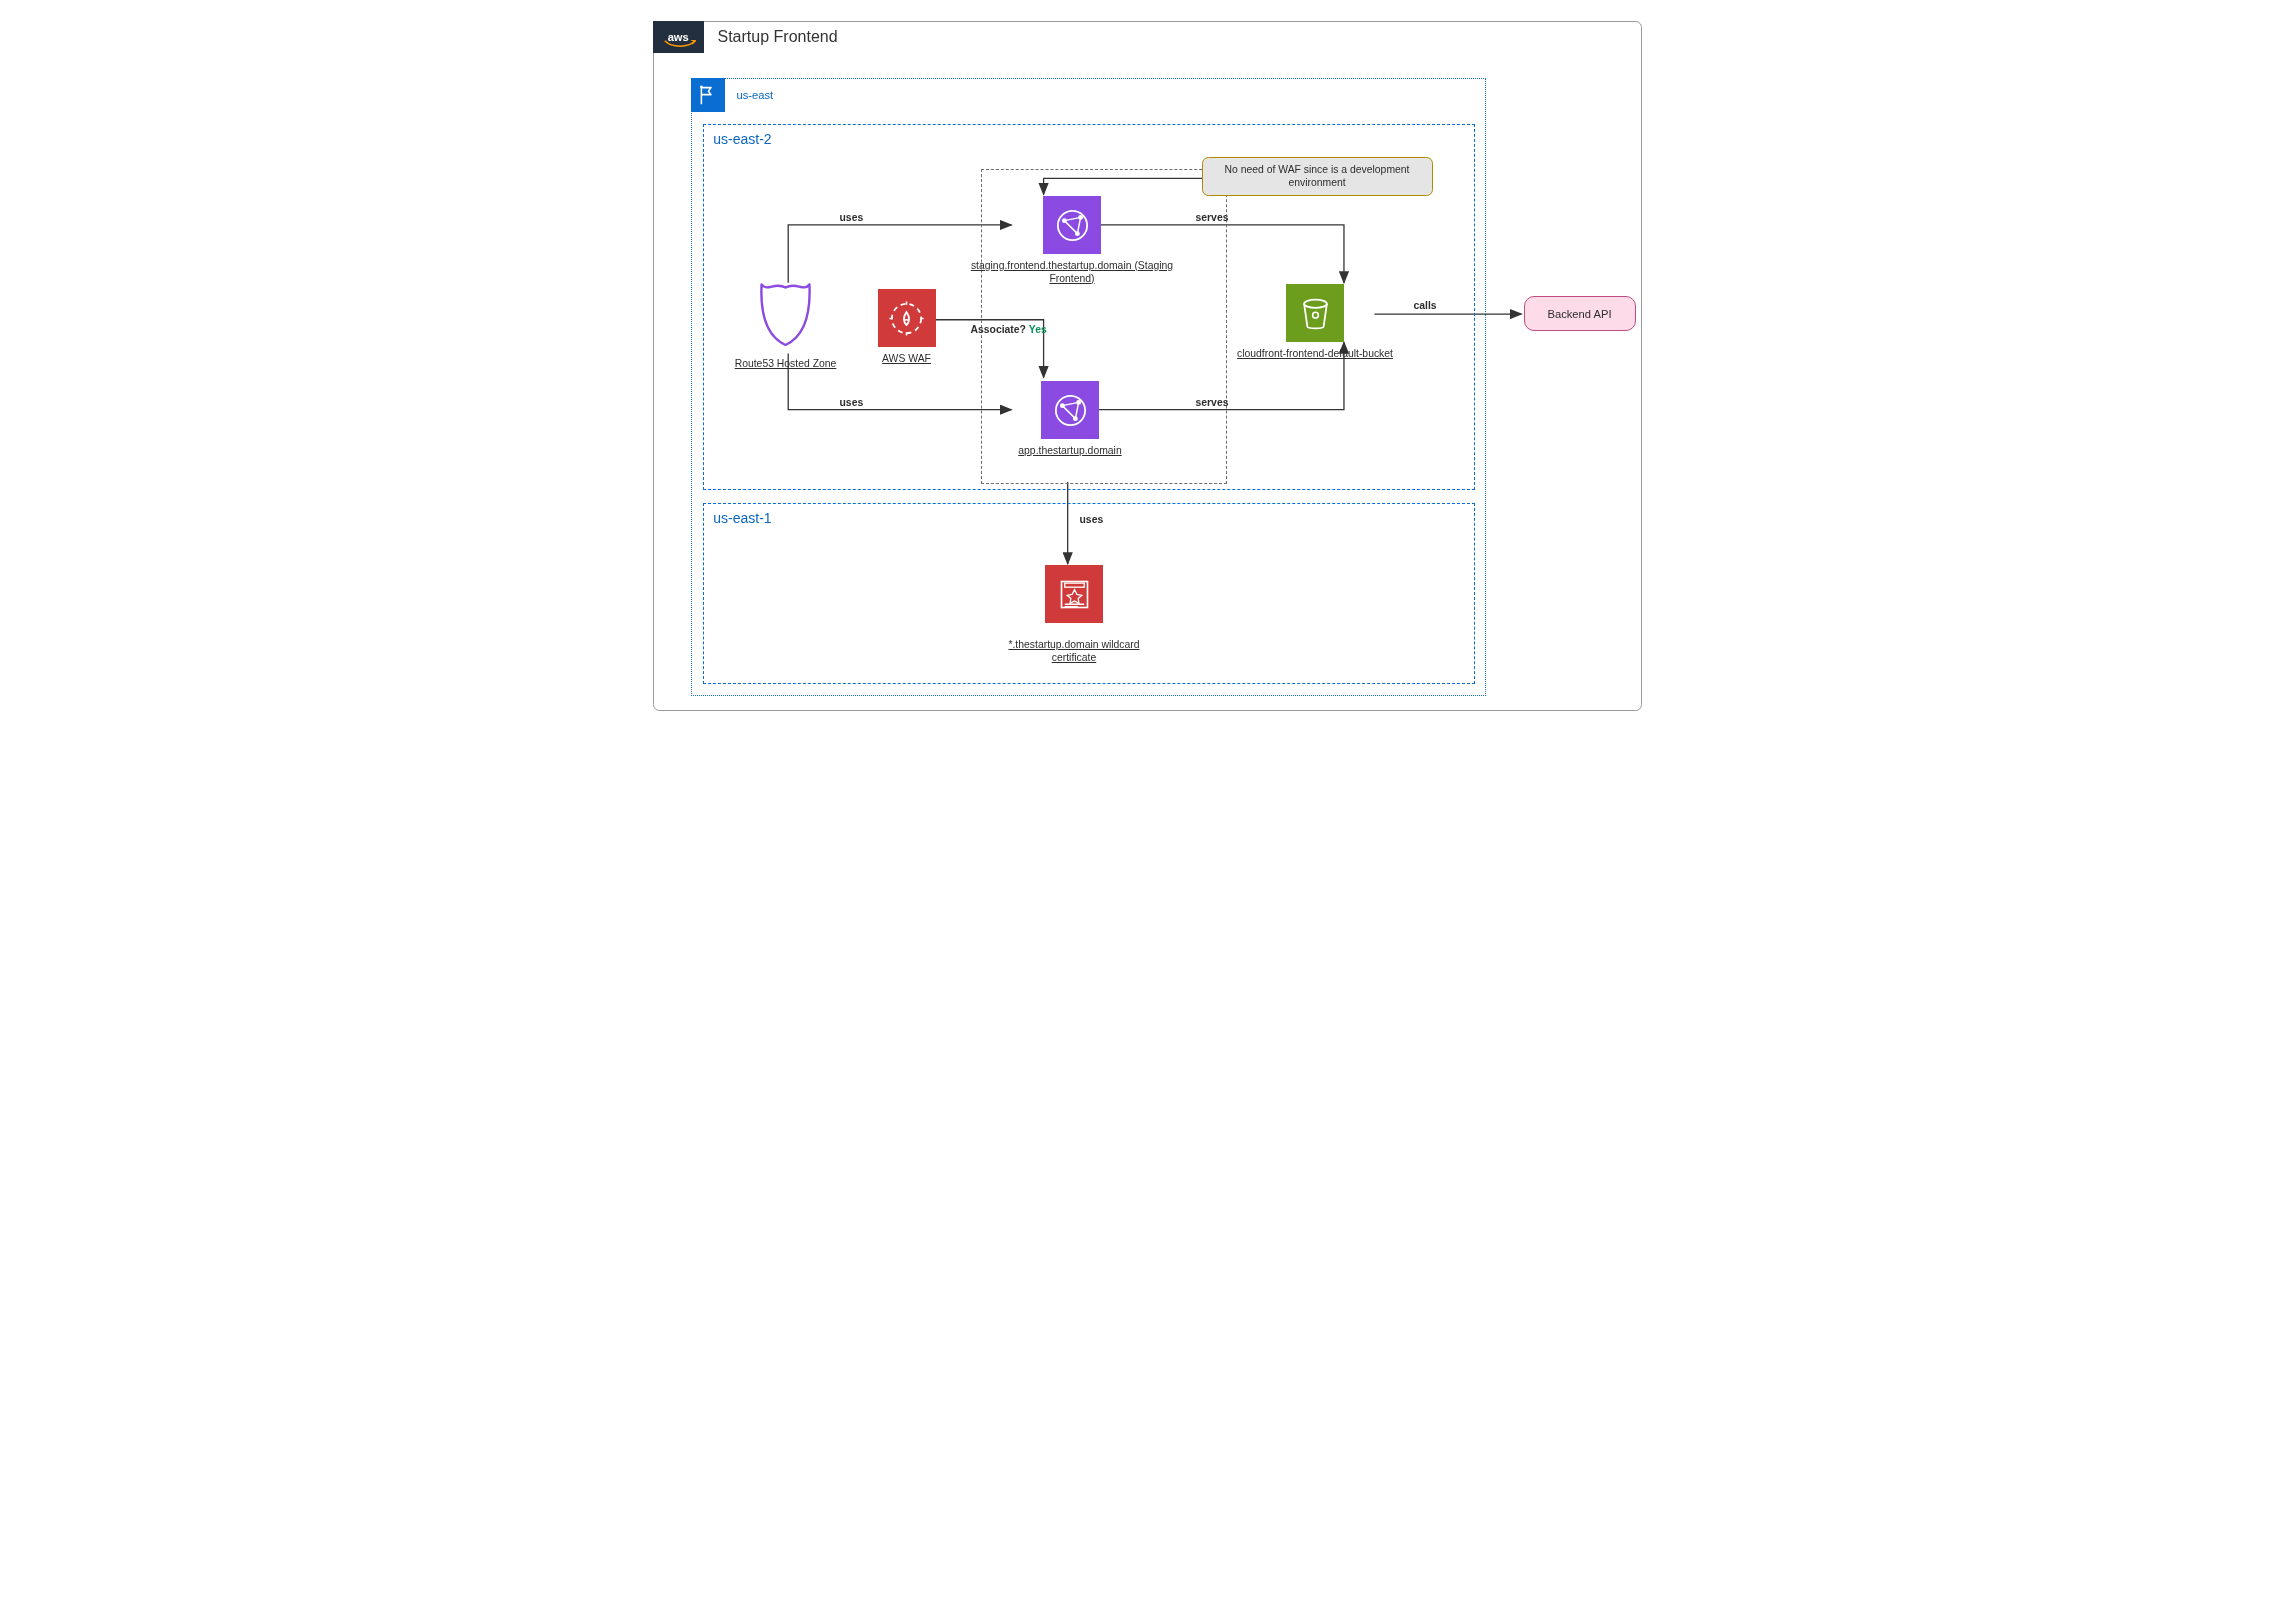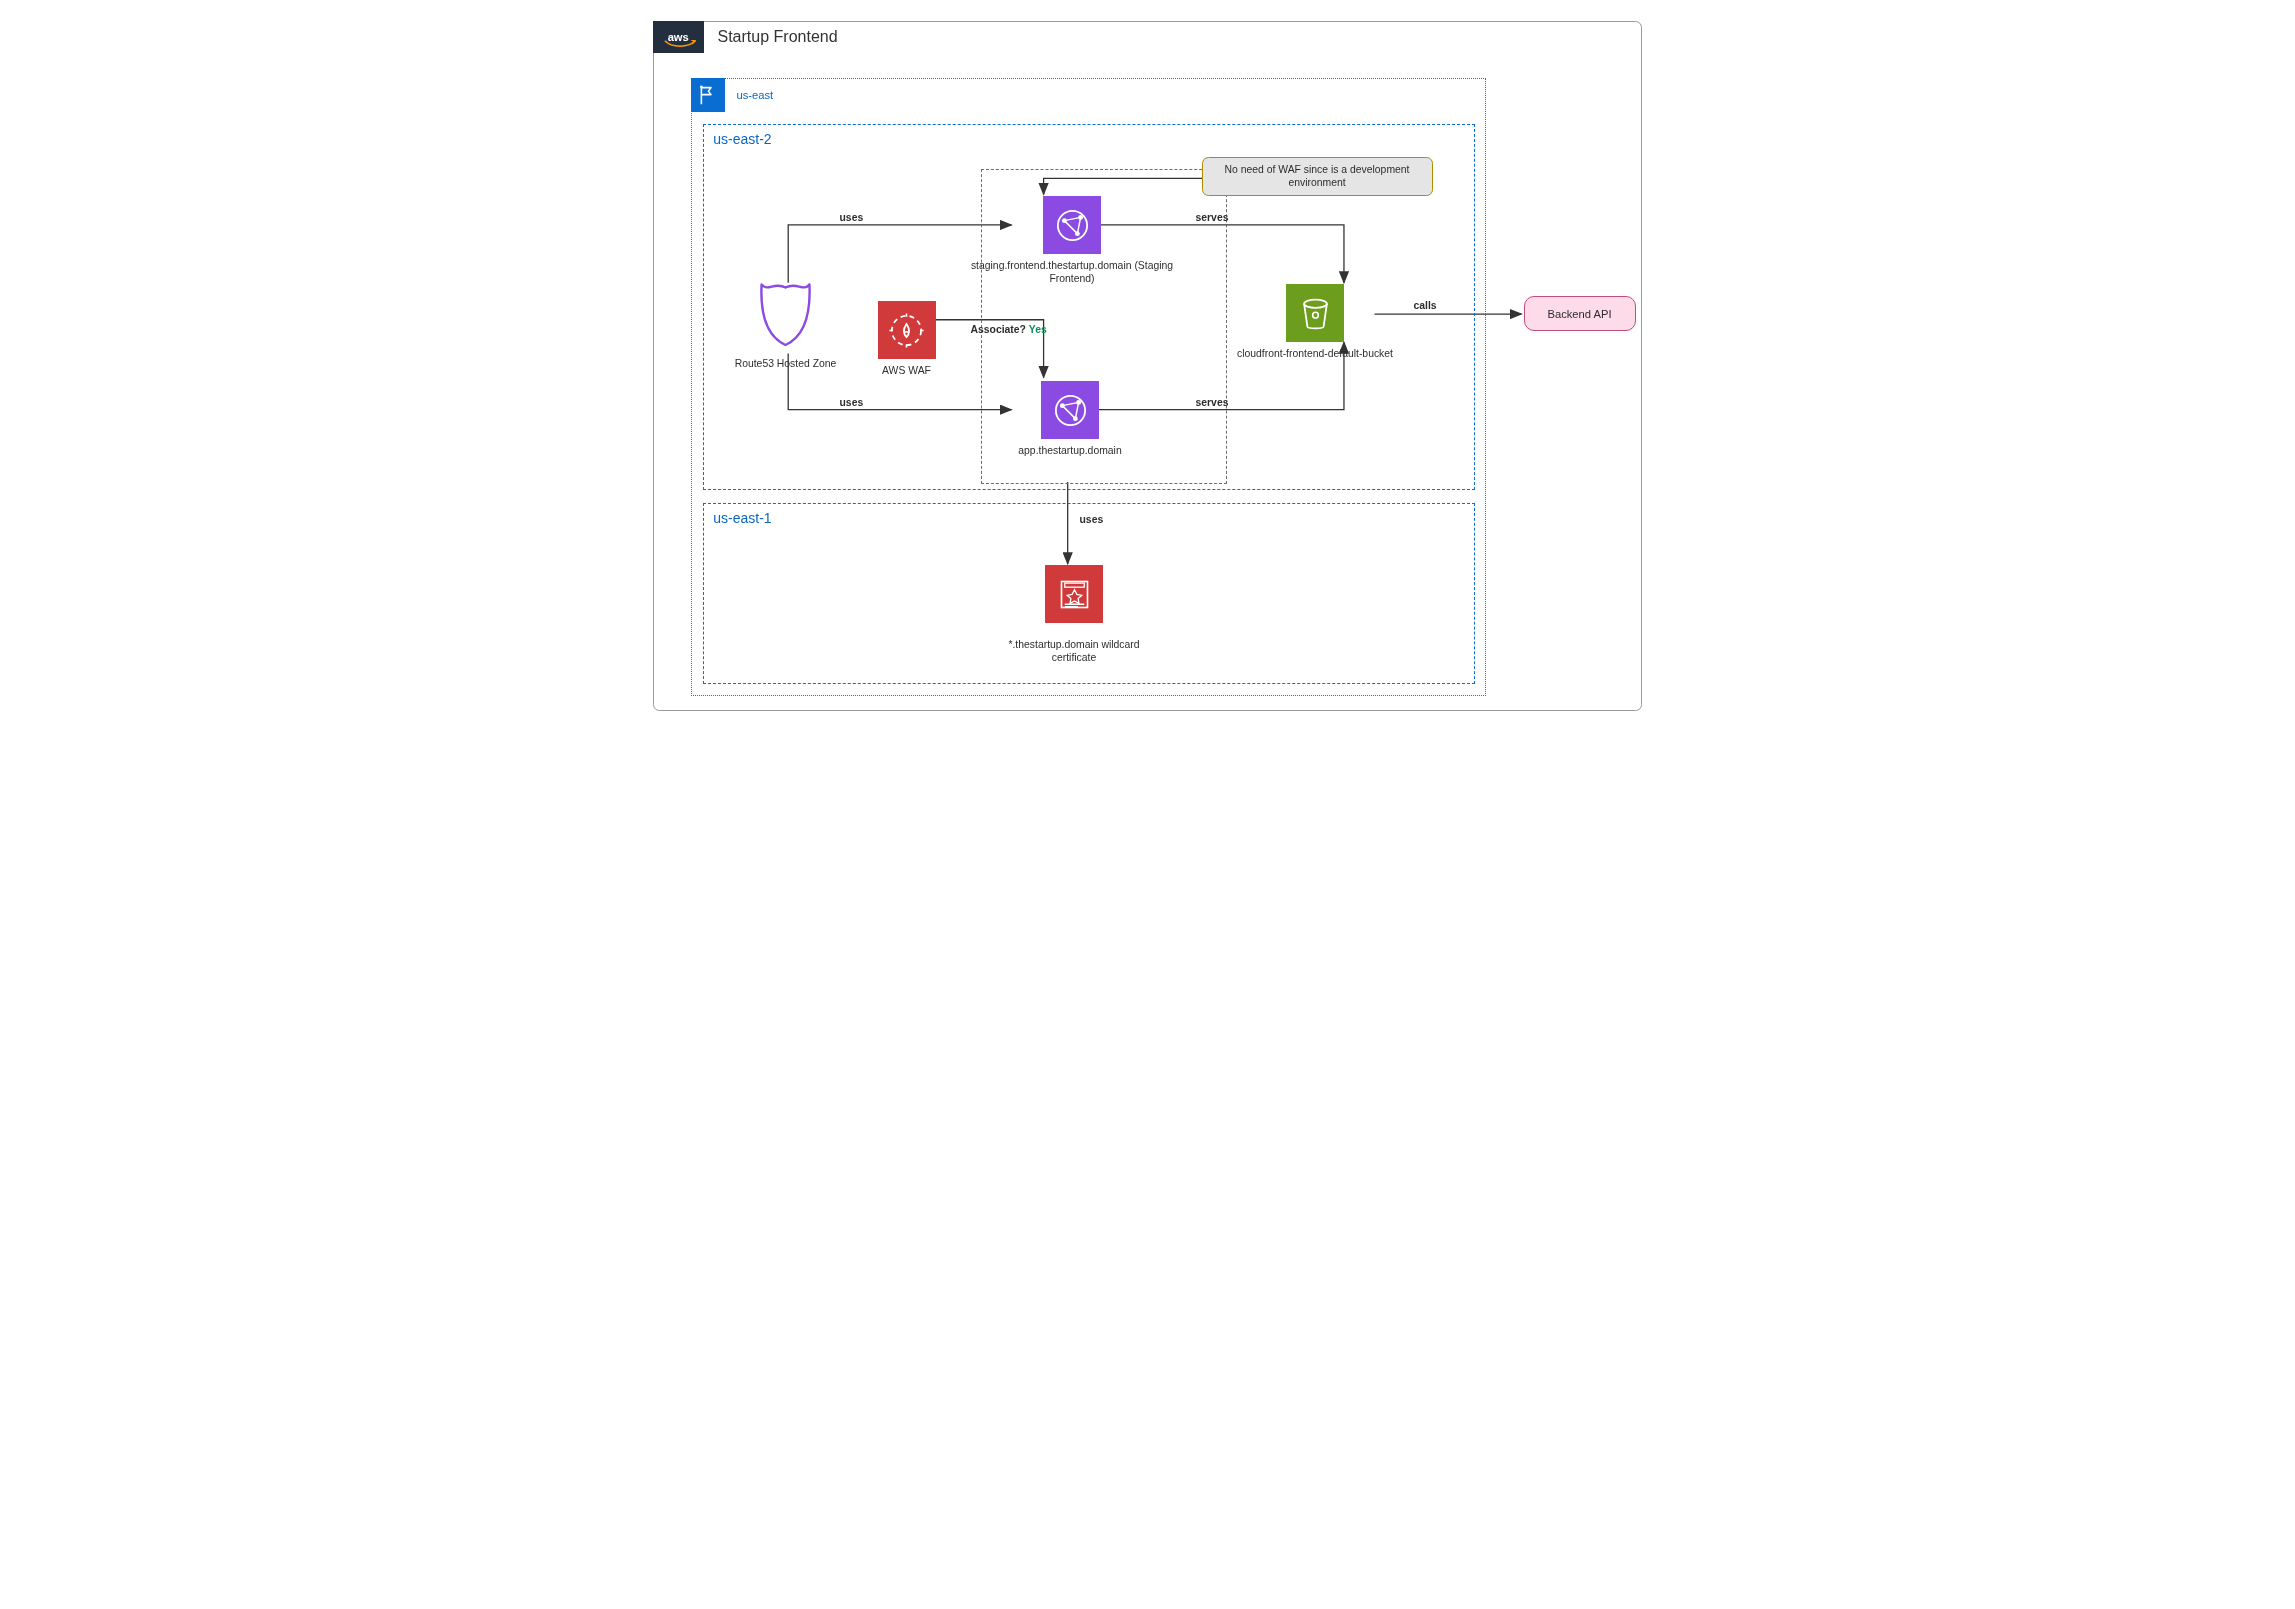--- a/index.html
+++ b/index.html
@@ -76,20 +76,21 @@
     font-size: 14px;
   }
   .cf-group {
     position: absolute;
     border: 1.6px dashed #6b6b6b;
   }
   .node-box {
     position:absolute;
     display:flex; flex-direction:column; align-items:center;
     text-align:center;
+    text-decoration:underline;
   }
   .node-label {
     margin-top:4.8px;
     font-size:10.4px;
     line-height:1.25;
     color:#2d2d2d;
   }
   .icon-tile {
     width:58px; height:58px;
     display:flex; align-items:center; justify-content:center;
@@ -193,21 +194,21 @@
 
   <div class="node-box" style="top:273px; left:96px; width:112px;">
     <div>
       <svg width="67" height="77" viewBox="0 0 84 96">
         <path d="M12 14 C 20 24, 28 10, 42 18 C 56 10, 64 24, 72 14 C 74 56, 64 80, 42 90 C 20 80, 10 56, 12 14 Z" stroke="#8b4ae2" stroke-width="3" fill="none" stroke-linejoin="round"></path>
       </svg>
     </div>
     <div class="node-label">Route53 Hosted Zone</div>
   </div>
 
-  <div class="node-box" style="top:301px; left:225px; width:96px;align-items:center;">
+  <div class="node-box" style="top:289px; left:225px; width:96px;align-items:center;">
     <div class="icon-tile tile-red">
       <svg width="39" height="39" viewBox="0 0 48 48">
         <circle cx="24" cy="24" r="18" stroke="#fff" stroke-width="2.2" fill="none" stroke-dasharray="6 5"></circle>
         <path d="M24 16 C 20 22, 20 28, 24 32 C 28 28, 28 22, 24 16 Z" stroke="#fff" stroke-width="2.2" fill="none"></path>
         <path d="M21 27 C 23 25, 25 25, 27 27" stroke="#fff" stroke-width="1.8" fill="none"></path>
         <path d="M24 3 v4 M24 41 v4 M3 24 h4 M41 24 h4" stroke="#fff" stroke-width="2"></path>
       </svg>
     </div>
     <div class="node-label">AWS WAF</div>
   </div>

